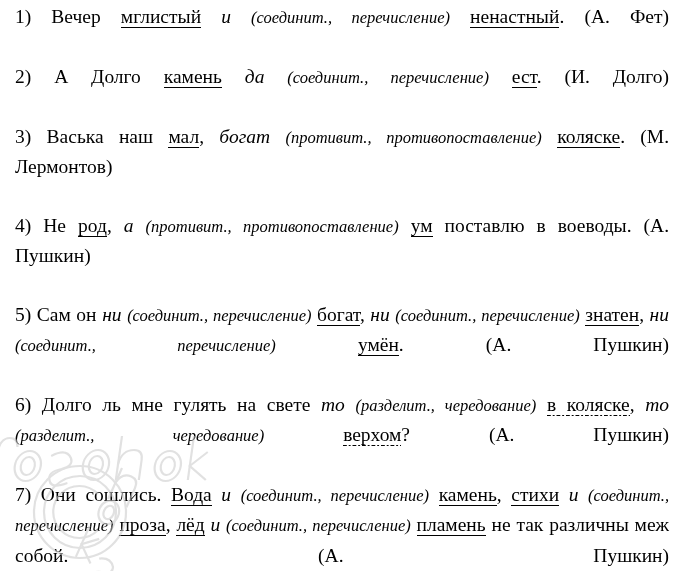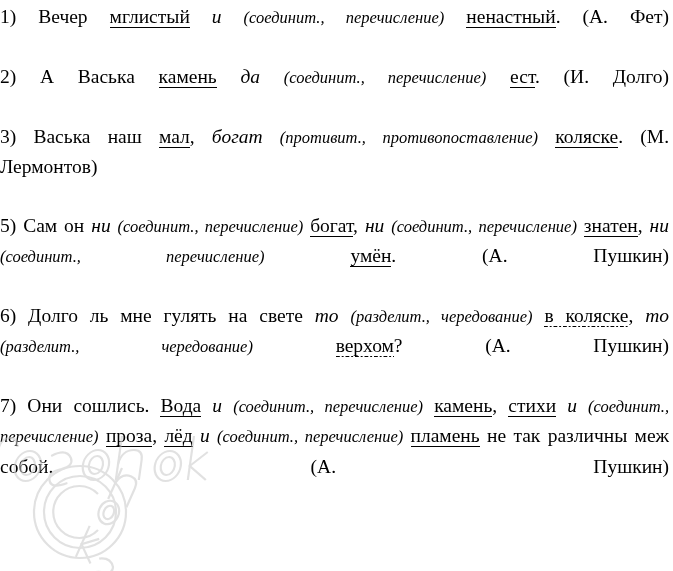--- a/index.html
+++ b/index.html
@@ -14,21 +14,21 @@
     font-family: "Liberation Serif", "DejaVu Serif", serif;
     color: #000000;
     position: relative;
   }
 
   #page {
     position: relative;
     width: 673px;
     height: 571px;
     box-sizing: border-box;
-    padding: 2px 4px 0 0;
+    padding: 2px 4px 0 15px;
   }
 
   
   #watermark {
     position: absolute;
     left: -6px;
     top: 424px;
     width: 300px;
     height: 150px;
     pointer-events: none;
@@ -119,20 +119,21 @@
         <ellipse cx="6" cy="46" rx="5" ry="7"></ellipse>
         <path d="M-6 66 L-6 100"></path>
         <path d="M8 74 L-6 86 L10 100"></path>
         <path d="M16 92 q10 -6 16 2 q3 7 -7 9 q-12 3 -8 10 q3 6 15 1"></path>
       </g>
     </svg>
   </div>
 
   <div class="ex-list">
       <p class="ex-item"><span>1)</span> <span>Вечер </span><span class="u-solid">мглистый</span><span> </span><span class="conj">и</span><span> </span><span class="gloss">(соединит., перечисление)</span><span> </span><span class="u-solid">ненастный</span><span>. (А. Фет)</span></p>
-      <p class="ex-item"><span>2)</span> <span>А Васька </span><span class="u-solid">камень</span><span> </span><span class="conj">да</span><span> </span><span class="gloss">(соединит., перечисление)</span><span> </span><span class="u-solid">ест</span><span>. (И. Долго)</span></p>
+      <p class="ex-item"><span>2)</span> <span>А Долго </span><span class="u-solid">камень</span><span> </span><span class="conj">да</span><span> </span><span class="gloss">(соединит., перечисление)</span><span> </span><span class="u-solid">ест</span><span>. (И. Долго)</span></p>
       <p class="ex-item"><span>3)</span> <span>Васька наш </span><span class="u-solid">мал</span><span>, </span><span class="conj">богат</span><span> </span><span class="gloss">(противит., противопоставление)</span><span> </span><span class="u-solid">коляске</span><span>. (М. Лермонтов)</span></p>
+      <p class="ex-item"><span>4)</span> <span>Не </span><span class="u-solid">род</span><span>, </span><span class="conj">а</span><span> </span><span class="gloss">(противит., противопоставление)</span><span> </span><span class="u-solid">ум</span><span> поставлю в воеводы. (А. Пушкин)</span></p>
       <p class="ex-item"><span>5)</span> <span>Сам он </span><span class="conj">ни</span><span> </span><span class="gloss">(соединит., перечисление)</span><span> </span><span class="u-solid">богат</span><span>, </span><span class="conj">ни</span><span> </span><span class="gloss">(соединит., перечисление)</span><span> </span><span class="u-solid">знатен</span><span>, </span><span class="conj">ни</span><span> </span><span class="gloss">(соединит., перечисление)</span><span> </span><span class="u-solid">умён</span><span>. (А. Пушкин)</span></p>
       <p class="ex-item"><span>6)</span> <span>Долго ль мне гулять на свете </span><span class="conj">то</span><span> </span><span class="gloss">(разделит., чередование)</span><span> </span><span class="u-dashdot">в коляске</span><span>, </span><span class="conj">то</span><span> </span><span class="gloss">(разделит., чередование)</span><span> </span><span class="u-dashdot">верхом</span><span>? (А. Пушкин)</span></p>
       <p class="ex-item"><span>7)</span> <span>Они сошлись. </span><span class="u-solid">Вода</span><span> </span><span class="conj">и</span><span> </span><span class="gloss">(соединит., перечисление)</span><span> </span><span class="u-solid">камень</span><span>, </span><span class="u-solid">стихи</span><span> </span><span class="conj">и</span><span> </span><span class="gloss">(соединит., перечисление)</span><span> </span><span class="u-solid">проза</span><span>, </span><span class="u-solid">лёд</span><span> </span><span class="conj">и</span><span> </span><span class="gloss">(соединит., перечисление)</span><span> </span><span class="u-solid">пламень</span><span> не так различны меж собой. (А. Пушкин)</span></p>
     </div>
 
 </div>
 
 </body></html>

